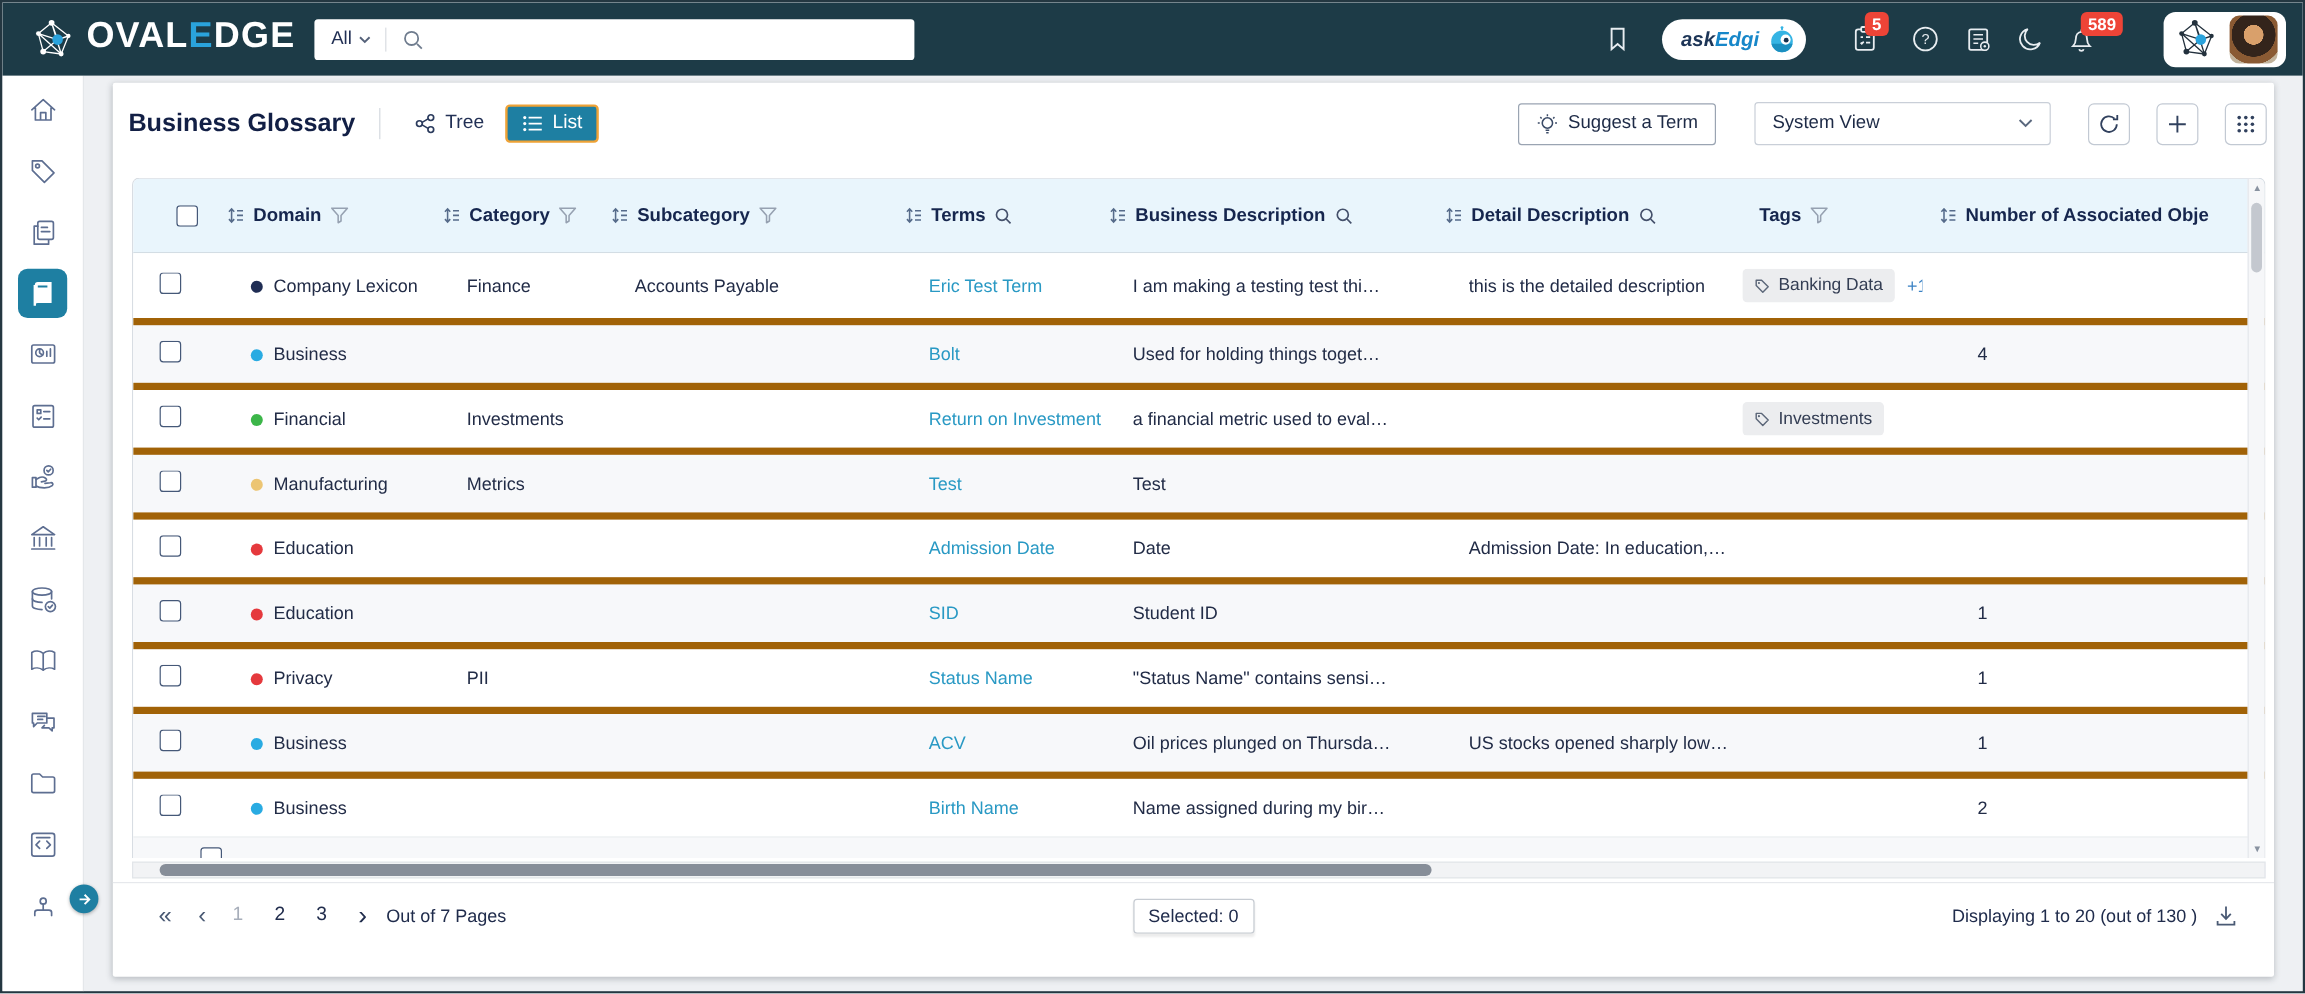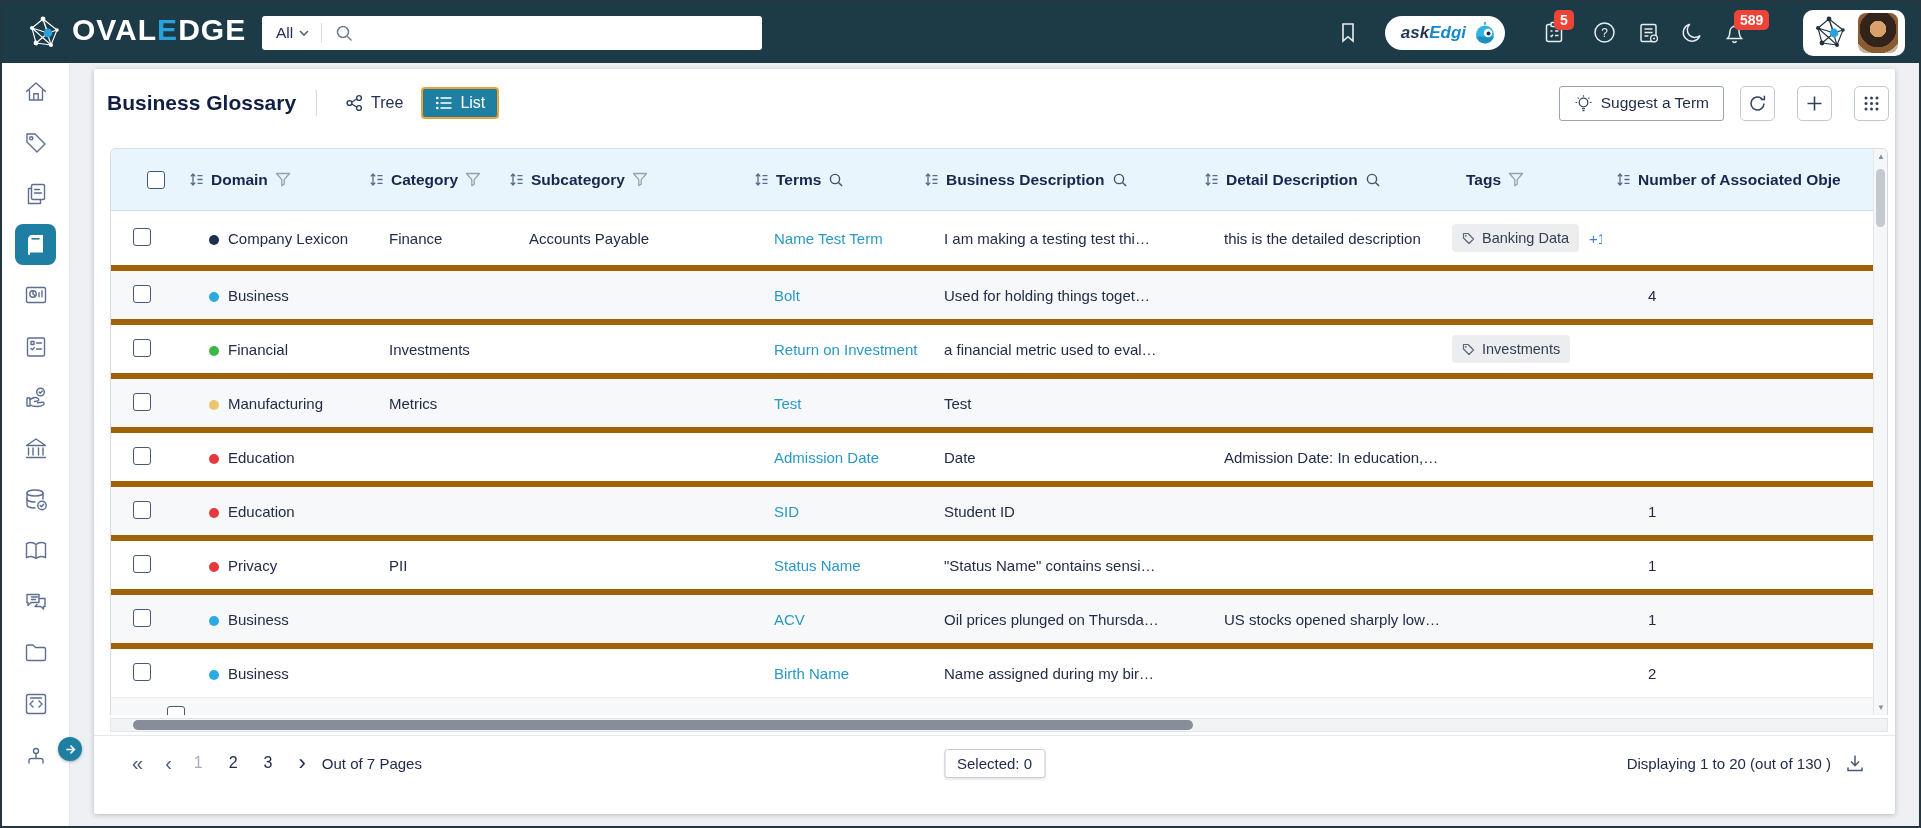--- a/index.html
+++ b/index.html
@@ -345,20 +345,26 @@
       </span>
       <span class="head-right">
         <span class="suggest-btn">
           <svg width="19" height="19" viewBox="0 0 19 19">
               <circle cx="9.5" cy="8.5" r="4.3" stroke="#3a4a66" stroke-width="1.3" fill="none"></circle>
               <path d="M8 14.6h3M8.5 16.6h2" stroke="#3a4a66" stroke-width="1.3"></path>
               <path d="M9.5 1.2v1.6M3.6 3.6l1.1 1.1M15.4 3.6l-1.1 1.1M1.5 8.5h1.6M15.9 8.5h1.6" stroke="#3a4a66" stroke-width="1.2"></path>
             </svg>
           <span>Suggest a Term</span>
         </span>
+        <span class="view-select">
+          <span>System View</span>
+          <svg width="12" height="8" viewBox="0 0 12 8">
+              <path d="M1 1l5 5 5-5" stroke="#5a687e" stroke-width="1.6" fill="none"></path>
+            </svg>
+        </span>
         <span class="icon-btn" style="margin-left:0;">
           <svg width="19" height="19" viewBox="0 0 19 19">
               <path d="M16 9.5a6.5 6.5 0 1 1-1.9-4.6" stroke="#31415e" stroke-width="1.5" fill="none"></path>
               <path d="M16.4 1.8v3.6h-3.6" stroke="#31415e" stroke-width="1.5" fill="none"></path>
             </svg>
         </span>
         <span class="icon-btn">
           <svg width="17" height="17" viewBox="0 0 17 17">
               <path d="M8.5 1.5v14M1.5 8.5h14" stroke="#31415e" stroke-width="1.6"></path>
             </svg>
@@ -490,21 +496,21 @@
             </span>
             <span>Number of Associated Obje</span>
           </div>
         </div>
       <div id="tbody">
           <div class="trow">
             <span class="cell" style="width:64px;padding-left:0;"><span class="cb"></span></span>
             <span class="cell" style="width:180px;"><span class="dot" style="background:#1f2d54;"></span>Company Lexicon</span>
             <span class="cell" style="width:140px;">Finance</span>
             <span class="cell" style="width:245px;">Accounts Payable</span>
-            <span class="cell c-term" style="width:170px;">Name Test Term</span>
+            <span class="cell c-term" style="width:170px;">Eric Test Term</span>
             <span class="cell" style="width:280px;">I am making a testing test thi…</span>
             <span class="cell" style="width:262px;">this is the detailed description</span>
             <span class="cell c-tags" style="width:150px;">
               <span class="tag-pill"><span>
                   <svg width="13" height="13" viewBox="0 0 13 13">
                     <path d="M1.5 6V1.5H6l5.5 5.5L7 11.5z" stroke="#5c6779" stroke-width="1.2" fill="none" stroke-linejoin="round"></path>
                     <circle cx="3.8" cy="3.8" r="0.9" fill="#5c6779"></circle>
                   </svg>
                 </span>Banking Data</span>
               <span class="tag-plus">+1</span>

